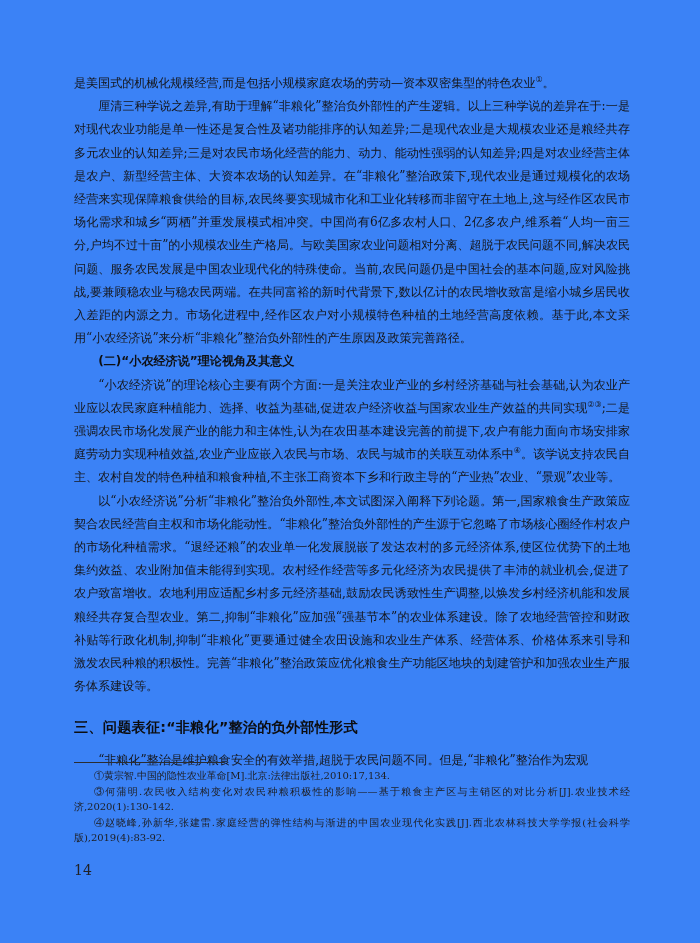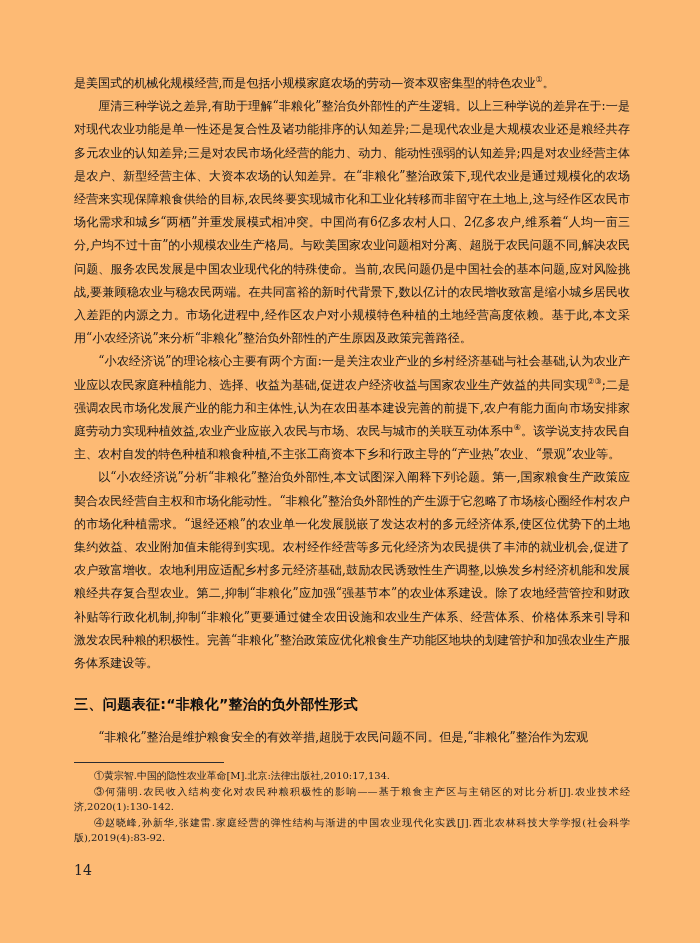--- a/index.html
+++ b/index.html
@@ -13,21 +13,21 @@
     font-family: "DejaVu Serif", "Liberation Serif", serif;
     color: #1a1a1a;
     position: relative;
     overflow: hidden;
   }
   .page {
     position: absolute;
     left: 0; top: 0;
     width: 700px;
     height: 943px;
-    background: #fdba74;
+    background: #3b82f6;
   }
   .content {
     position: absolute;
     left: 74px;
     top: 72px;
     width: 556px;
   }
   p.body-text {
     margin: 0;
     font-size: 12.1px;
@@ -103,20 +103,21 @@
 <body>
 
 <div class="page">
 
   <div class="content">
 
     <p class="body-text"><span>是美国式的机械化规模经营,而是包括小规模家庭农场的劳动—资本双密集型的特色农业</span><sup class="fn-ref">①</sup><span>。</span></p>
 
     <p class="body-text indent">厘清三种学说之差异,有助于理解“非粮化”整治负外部性的产生逻辑。以上三种学说的差异在于:一是对现代农业功能是单一性还是复合性及诸功能排序的认知差异;二是现代农业是大规模农业还是粮经共存多元农业的认知差异;三是对农民市场化经营的能力、动力、能动性强弱的认知差异;四是对农业经营主体是农户、新型经营主体、大资本农场的认知差异。在“非粮化”整治政策下,现代农业是通过规模化的农场经营来实现保障粮食供给的目标,农民终要实现城市化和工业化转移而非留守在土地上,这与经作区农民市场化需求和城乡“两栖”并重发展模式相冲突。中国尚有6亿多农村人口、2亿多农户,维系着“人均一亩三分,户均不过十亩”的小规模农业生产格局。与欧美国家农业问题相对分离、超脱于农民问题不同,解决农民问题、服务农民发展是中国农业现代化的特殊使命。当前,农民问题仍是中国社会的基本问题,应对风险挑战,要兼顾稳农业与稳农民两端。在共同富裕的新时代背景下,数以亿计的农民增收致富是缩小城乡居民收入差距的内源之力。市场化进程中,经作区农户对小规模特色种植的土地经营高度依赖。基于此,本文采用“小农经济说”来分析“非粮化”整治负外部性的产生原因及政策完善路径。</p>
 
+    <h3 class="sub-heading">(二)“小农经济说”理论视角及其意义</h3>
 
     <p class="body-text indent"><span>“小农经济说”的理论核心主要有两个方面:一是关注农业产业的乡村经济基础与社会基础,认为农业产业应以农民家庭种植能力、选择、收益为基础,促进农户经济收益与国家农业生产效益的共同实现</span><sup class="fn-ref">②③</sup><span>;二是强调农民市场化发展产业的能力和主体性,认为在农田基本建设完善的前提下,农户有能力面向市场安排家庭劳动力实现种植效益,农业产业应嵌入农民与市场、农民与城市的关联互动体系中</span><sup class="fn-ref">④</sup><span>。该学说支持农民自主、农村自发的特色种植和粮食种植,不主张工商资本下乡和行政主导的“产业热”农业、“景观”农业等。</span></p>
 
     <p class="body-text indent">以“小农经济说”分析“非粮化”整治负外部性,本文试图深入阐释下列论题。第一,国家粮食生产政策应契合农民经营自主权和市场化能动性。“非粮化”整治负外部性的产生源于它忽略了市场核心圈经作村农户的市场化种植需求。“退经还粮”的农业单一化发展脱嵌了发达农村的多元经济体系,使区位优势下的土地集约效益、农业附加值未能得到实现。农村经作经营等多元化经济为农民提供了丰沛的就业机会,促进了农户致富增收。农地利用应适配乡村多元经济基础,鼓励农民诱致性生产调整,以焕发乡村经济机能和发展粮经共存复合型农业。第二,抑制“非粮化”应加强“强基节本”的农业体系建设。除了农地经营管控和财政补贴等行政化机制,抑制“非粮化”更要通过健全农田设施和农业生产体系、经营体系、价格体系来引导和激发农民种粮的积极性。完善“非粮化”整治政策应优化粮食生产功能区地块的划建管护和加强农业生产服务体系建设等。</p>
 
     <h2 class="section-heading">三、问题表征:“非粮化”整治的负外部性形式</h2>
 
     <p class="body-text indent">“非粮化”整治是维护粮食安全的有效举措,超脱于农民问题不同。但是,“非粮化”整治作为宏观</p>
 
   </div>

